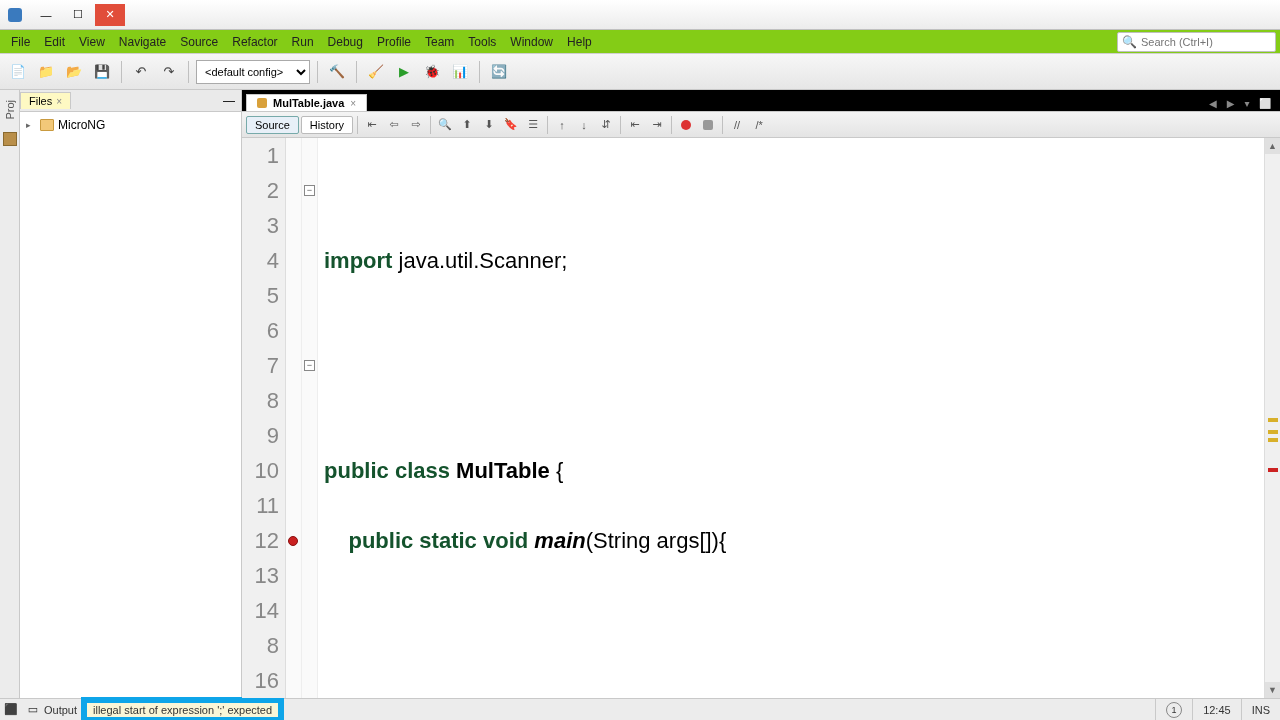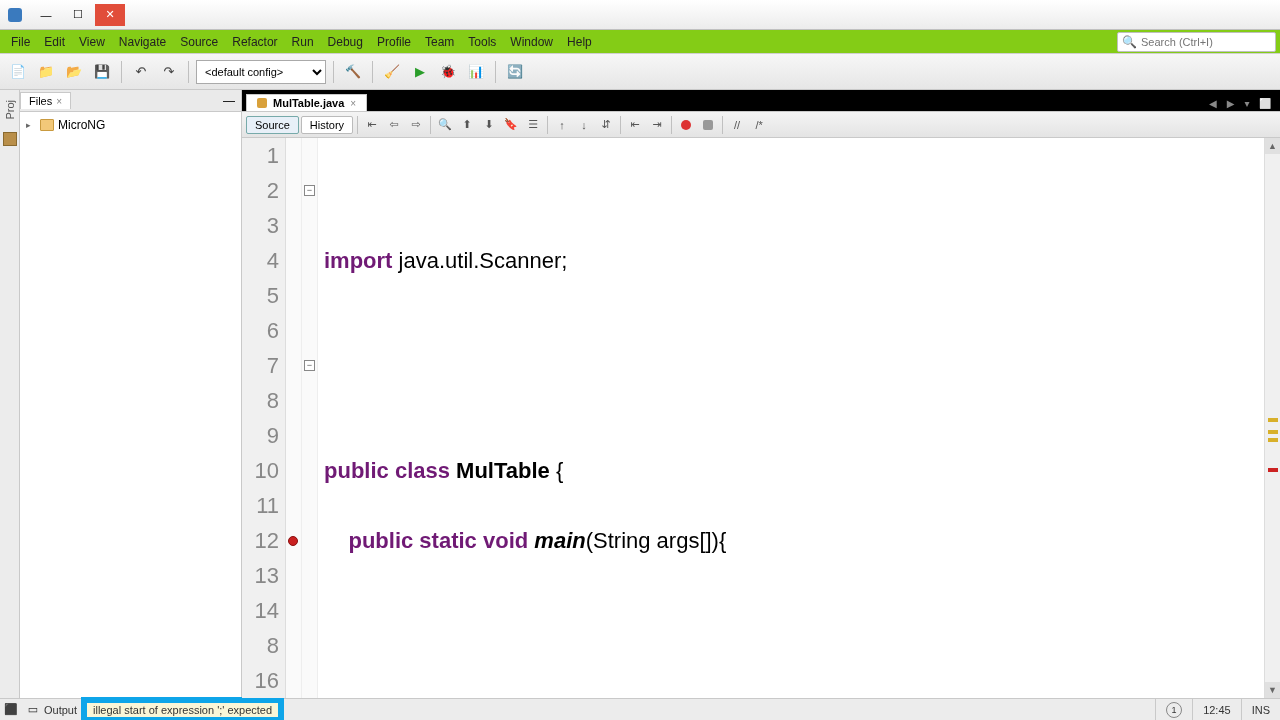--- a/index.html
+++ b/index.html
@@ -17,35 +17,35 @@
 .menubar { height: 24px; background: #84cc16; display: flex; align-items: center; padding: 0 4px; border-bottom: 1px solid #d0d0d0; }
 .menubar .item { padding: 2px 7px; font-size: 12px; color: #222; cursor: default; }
 .menubar .spacer { flex: 1; }
 .searchbox { display: flex; align-items: center; border: 1px solid #bfbfbf; background: #fff; height: 20px; padding: 0 4px; border-radius: 2px; }
 .searchbox input { border: none; outline: none; font-size: 11px; width: 130px; color: #888; }
 .searchbox .sicon { font-size: 12px; color: #666; margin-right: 4px; }
 
 
 .toolbar { height: 36px; background: linear-gradient(#f7f7f7, #e6e6e6); display: flex; align-items: center; padding: 0 6px; gap: 4px; border-bottom: 1px solid #c9c9c9; }
 .tbtn { width: 24px; height: 24px; display: flex; align-items: center; justify-content: center; border: 1px solid transparent; border-radius: 2px; font-size: 13px; color: #444; }
-.tsel { height: 24px; border: 1px solid #aaa; background: #fff; font-size: 11px; padding: 0 4px; width: 130px; }
+.tsel { height: 24px; border: 1px solid #aaa; background: #fff; font-size: 11px; padding: 0 4px; width: 114px; }
 .tsep { width: 1px; height: 22px; background: #c0c0c0; margin: 0 3px; }
 
 
 .main { flex: 1; display: flex; min-height: 0; }
 
 
 .leftrail { width: 20px; background: #ececec; border-right: 1px solid #c9c9c9; display: flex; flex-direction: column; align-items: center; padding-top: 4px; gap: 6px; }
 .leftrail .ricon { writing-mode: vertical-rl; transform: rotate(180deg); font-size: 11px; color: #555; padding: 6px 2px; }
 .leftrail .sq { width: 14px; height: 14px; background: #b98f4a; border: 1px solid #8a6a2f; }
 
 
 .filespanel { width: 222px; background: #fff; display: flex; flex-direction: column; border-right: 1px solid #c9c9c9; }
 .filestab { height: 22px; display: flex; align-items: center; background: #eaeaea; border-bottom: 1px solid #c9c9c9; }
-.filestab .tab { background: #ffffff; border: 1px solid #c9c9c9; border-bottom: none; padding: 2px 8px; font-size: 11px; display: flex; align-items: center; gap: 4px; }
+.filestab .tab { background: #fef9c3; border: 1px solid #c9c9c9; border-bottom: none; padding: 2px 8px; font-size: 11px; display: flex; align-items: center; gap: 4px; }
 .filestab .tab .x { font-size: 10px; color: #888; }
 .filestab .filler { flex: 1; }
 .filestab .winmin { padding: 0 6px; font-size: 12px; }
 .filestree { flex: 1; padding: 4px; font-size: 12px; }
 .filestree .node { display: flex; align-items: center; gap: 4px; padding: 2px; }
 .filestree .toggle { font-size: 9px; color: #666; width: 10px; }
 .filestree .ficon { width: 14px; height: 12px; background: #f2c879; border: 1px solid #c99a3f; border-radius: 1px; }
 
 
 .editorwrap { flex: 1; display: flex; flex-direction: column; background: #fff; min-width: 0; }
@@ -68,21 +68,21 @@
 
 .editor { flex: 1; display: flex; font-family: "Consolas", "Courier New", monospace; font-size: 22px; line-height: 35px; overflow: hidden; position: relative; }
 .gutter { width: 44px; background: #f0f0f0; color: #888; text-align: right; padding-right: 6px; border-right: 1px solid #ddd; }
 .gutter .ln { height: 35px; }
 .foldcol { width: 16px; background: #fafafa; border-right: 1px solid #eee; position: relative; }
 .foldcol .foldbox { position: absolute; left: 2px; width: 11px; height: 11px; border: 1px solid #888; background: #fff; font-size: 9px; line-height: 9px; text-align: center; color: #555; }
 .annotcol { width: 16px; background: #fafafa; position: relative; border-right: 1px solid #eee; }
 .errdot { position: absolute; width: 10px; height: 10px; background: #c92020; border-radius: 50%; border: 1px solid #8a1010; }
 .code { flex: 1; padding-left: 6px; white-space: pre; position: relative; }
 .code .row { height: 35px; }
-.kw { color: #701a75; font-weight: bold; }
+.kw { color: #14532d; font-weight: bold; }
 .cm { color: #808080; }
 .fldb { color: #008c00; font-weight: bold; }
 .mth { color: #000; font-weight: bold; }
 .mthit { font-style: italic; font-weight: bold; }
 
 .rightscroll { width: 16px; background: #f0f0f0; border-left: 1px solid #ddd; position: relative; }
 .rightscroll .mark { position: absolute; right: 2px; width: 10px; height: 4px; }
 .rightscroll .upbtn, .rightscroll .dnbtn { position: absolute; left: 0; right: 0; height: 16px; background: #e0e0e0; display: flex; align-items: center; justify-content: center; font-size: 9px; color: #666; }
 .rightscroll .upbtn { top: 0; }
 .rightscroll .dnbtn { bottom: 0; }

